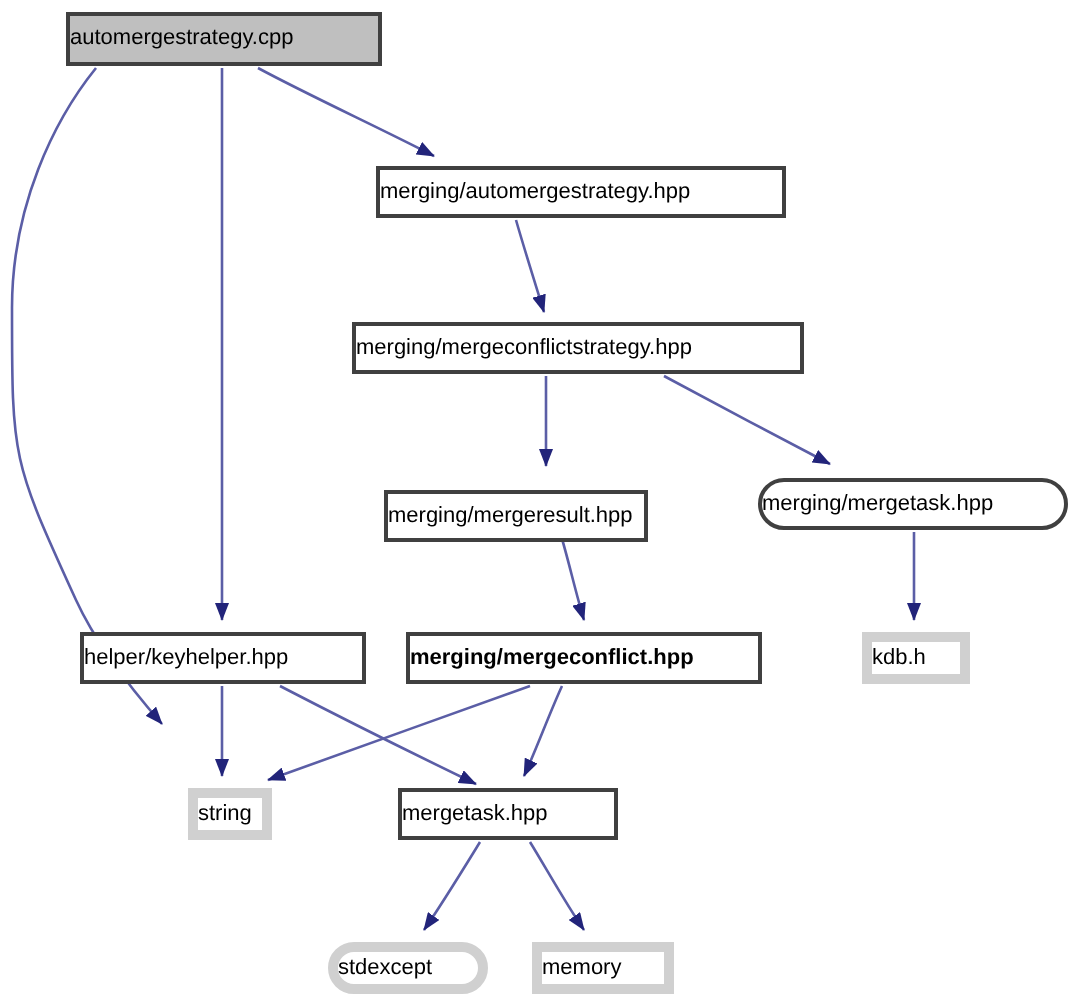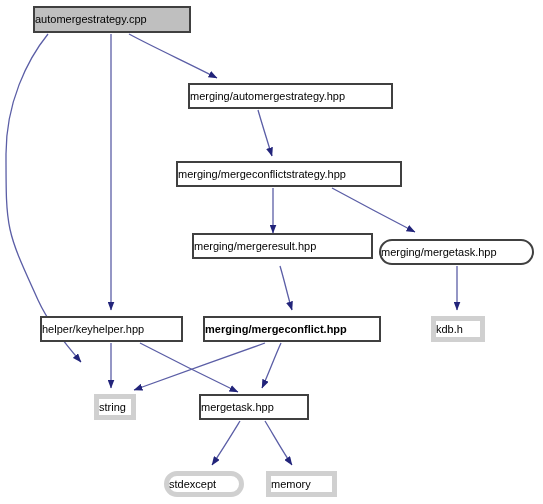--- a/index.html
+++ b/index.html
@@ -84,21 +84,21 @@
   <div id="nodes">
       <div class="node root" style="left: 33px; top: 6px; width: 158px; height: 27px; background: rgb(191, 191, 191); border-color: rgb(64, 64, 64); color: rgb(0, 0, 0);">
         <span class="node-label">automergestrategy.cpp</span>
       </div>
       <div class="node strong" style="left: 152px; top: 83px; width: 205px; height: 26px; border-color: rgb(64, 64, 64); color: rgb(0, 0, 0); margin-left: 36px;">
         <span class="node-label">merging/automergestrategy.hpp</span>
       </div>
       <div class="node strong" style="left: 164px; top: 161px; width: 226px; height: 26px; border-color: rgb(64, 64, 64); color: rgb(0, 0, 0); margin-left: 12px;">
         <span class="node-label">merging/mergeconflictstrategy.hpp</span>
       </div>
-      <div class="node strong" style="left: 192px; top: 233px; width: 181px; height: 26px; border-color: rgb(64, 64, 64); color: rgb(0, 0, 0);">
+      <div class="node strong" style="left: 192px; top: 245px; width: 132px; height: 26px; border-color: rgb(64, 64, 64); color: rgb(0, 0, 0);">
         <span class="node-label">merging/mergeresult.hpp</span>
       </div>
       <div class="node strong" style="left: 379px; top: 239px; width: 155px; height: 26px; border-color: rgb(64, 64, 64); color: rgb(0, 0, 0); border-radius: 13px;">
         <span class="node-label">merging/mergetask.hpp</span>
       </div>
       <div class="node strong" style="left: 40px; top: 316px; width: 143px; height: 26px; border-color: rgb(64, 64, 64); color: rgb(0, 0, 0);">
         <span class="node-label">helper/keyhelper.hpp</span>
       </div>
       <div class="node strong" style="left: 203px; top: 316px; width: 178px; height: 26px; border-color: rgb(64, 64, 64); color: rgb(0, 0, 0); font-weight: bold;">
         <span class="node-label">merging/mergeconflict.hpp</span>

